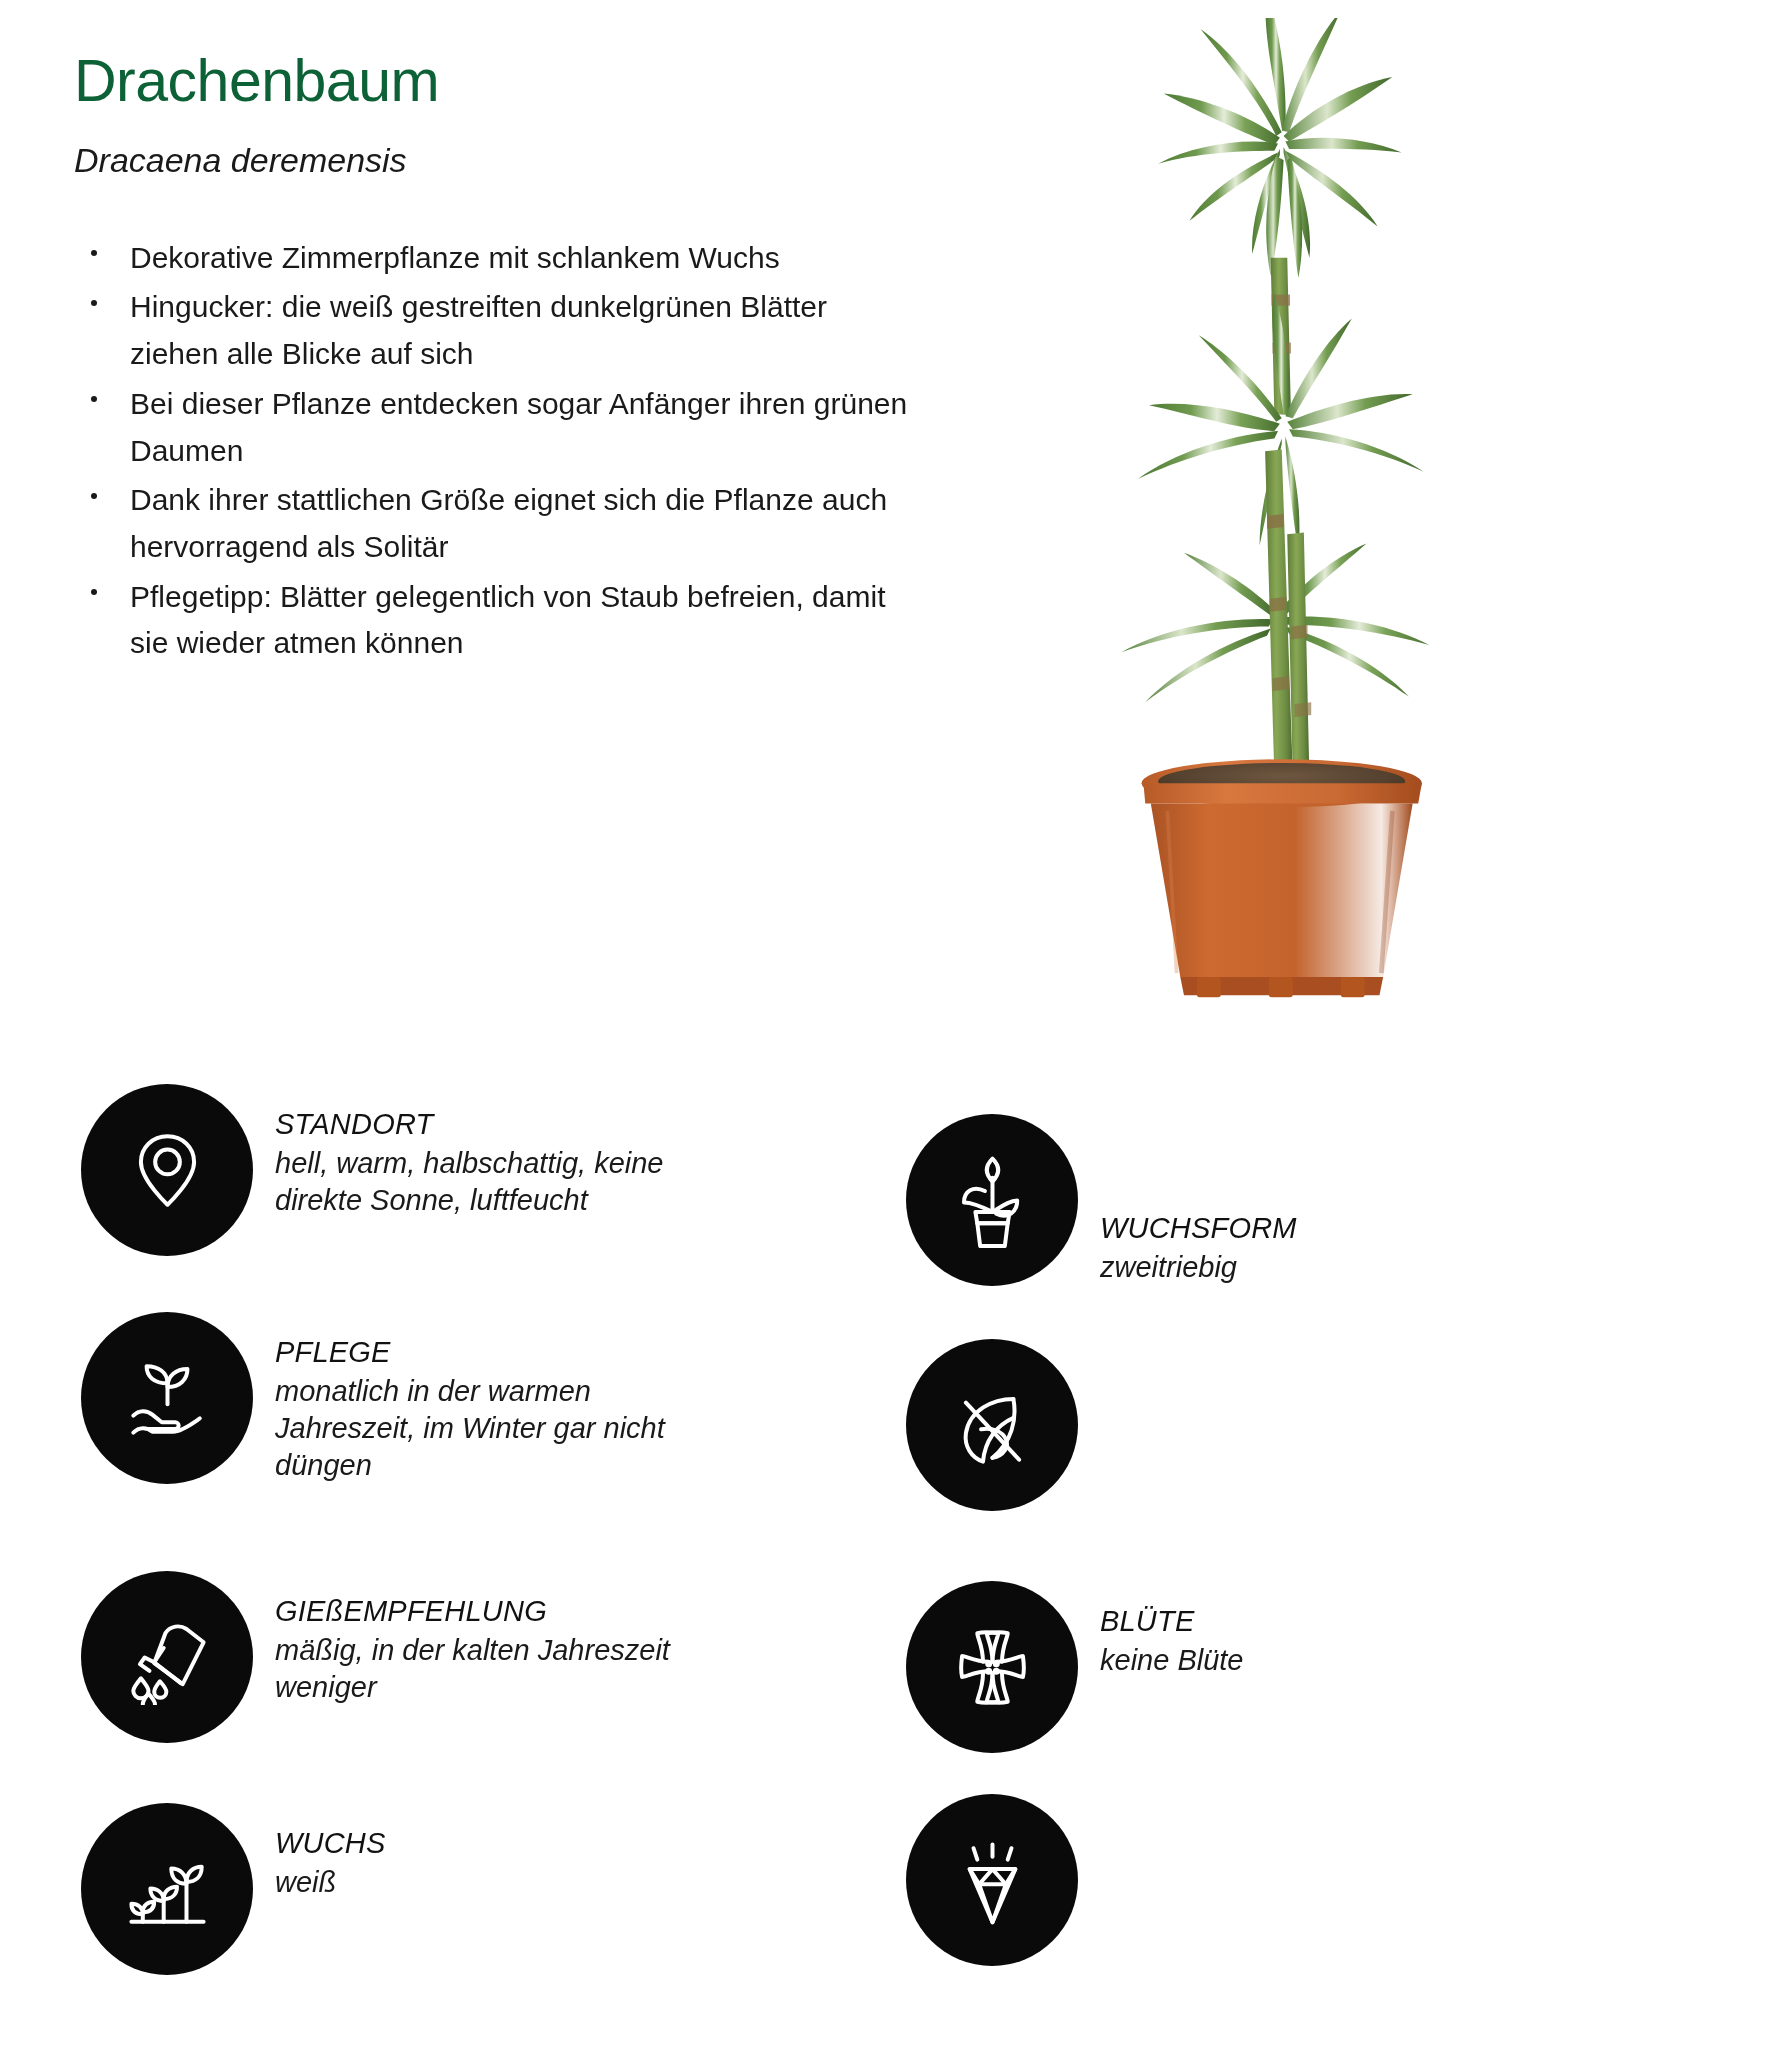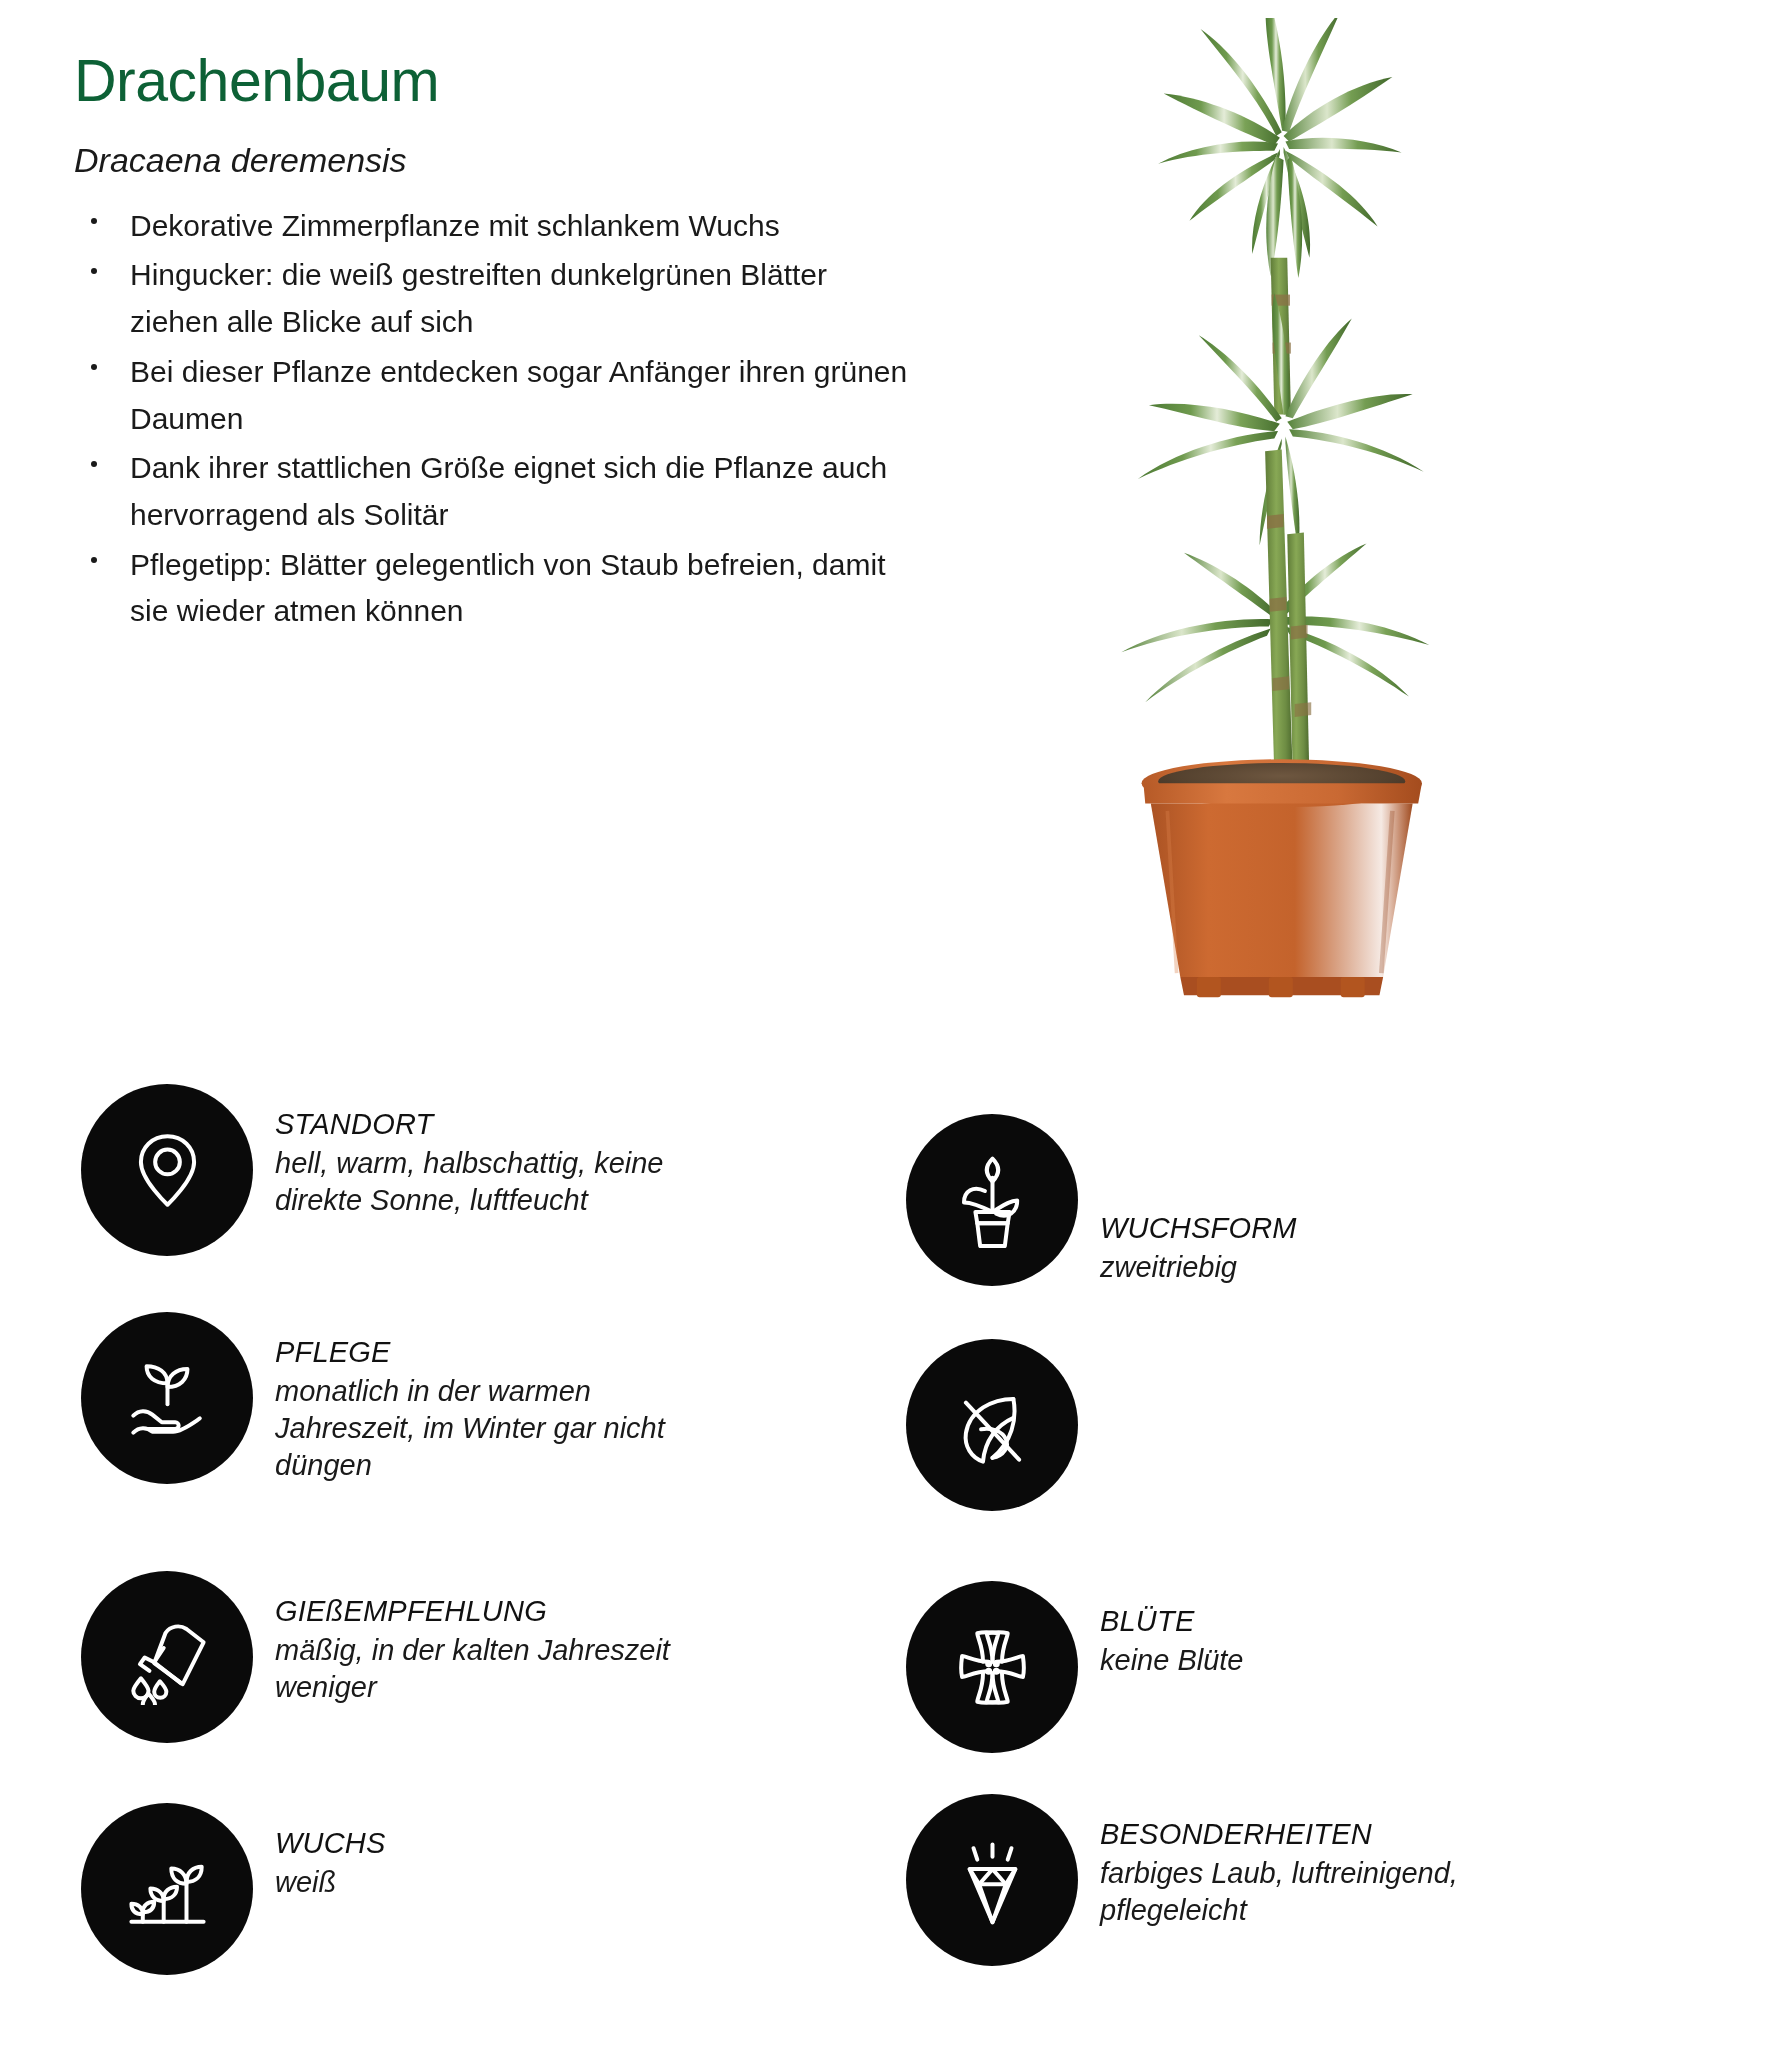--- a/index.html
+++ b/index.html
@@ -47,21 +47,21 @@
     font-style: italic;
     font-weight: 400;
     color: #1a1a1a;
     margin-top: 32px;
     font-stretch: condensed;
   }
 
   
   .facts-list {
     list-style: none;
-    margin-top: 24px;
+    margin-top: 56px;
     width: 839px;
   }
 
   .fact-item {
     position: relative;
     padding-left: 56px;
     font-size: 30px;
     line-height: 1.56;
     color: #1a1a1a;
     margin-bottom: 2.8px;
@@ -443,22 +443,17 @@
           <svg viewBox="0 0 100 100" fill="none" stroke="#fff" stroke-width="4.2" stroke-linecap="round" stroke-linejoin="round" aria-hidden="true">
             <path d="M30 16l4 12"></path>
             <path d="M50 12v13"></path>
             <path d="M70 16l-4 12"></path>
             <path d="M26 38h48L50 94z"></path>
             <path d="M26 38l10 16h28l10-16"></path>
             <path d="M36 54 50 94l14-40"></path>
             <path d="M36 54 50 38l14 16"></path>
           </svg>
         </div>
-        <div class="attr-text">
-          <div class="attr-label">BESONDERHEITEN</div>
-          <div class="attr-value">farbiges Laub, luftreinigend,
-pflegeleicht</div>
-        </div>
       </div>
     </div>
   </div>
 </div>
 
 
 </body></html>

